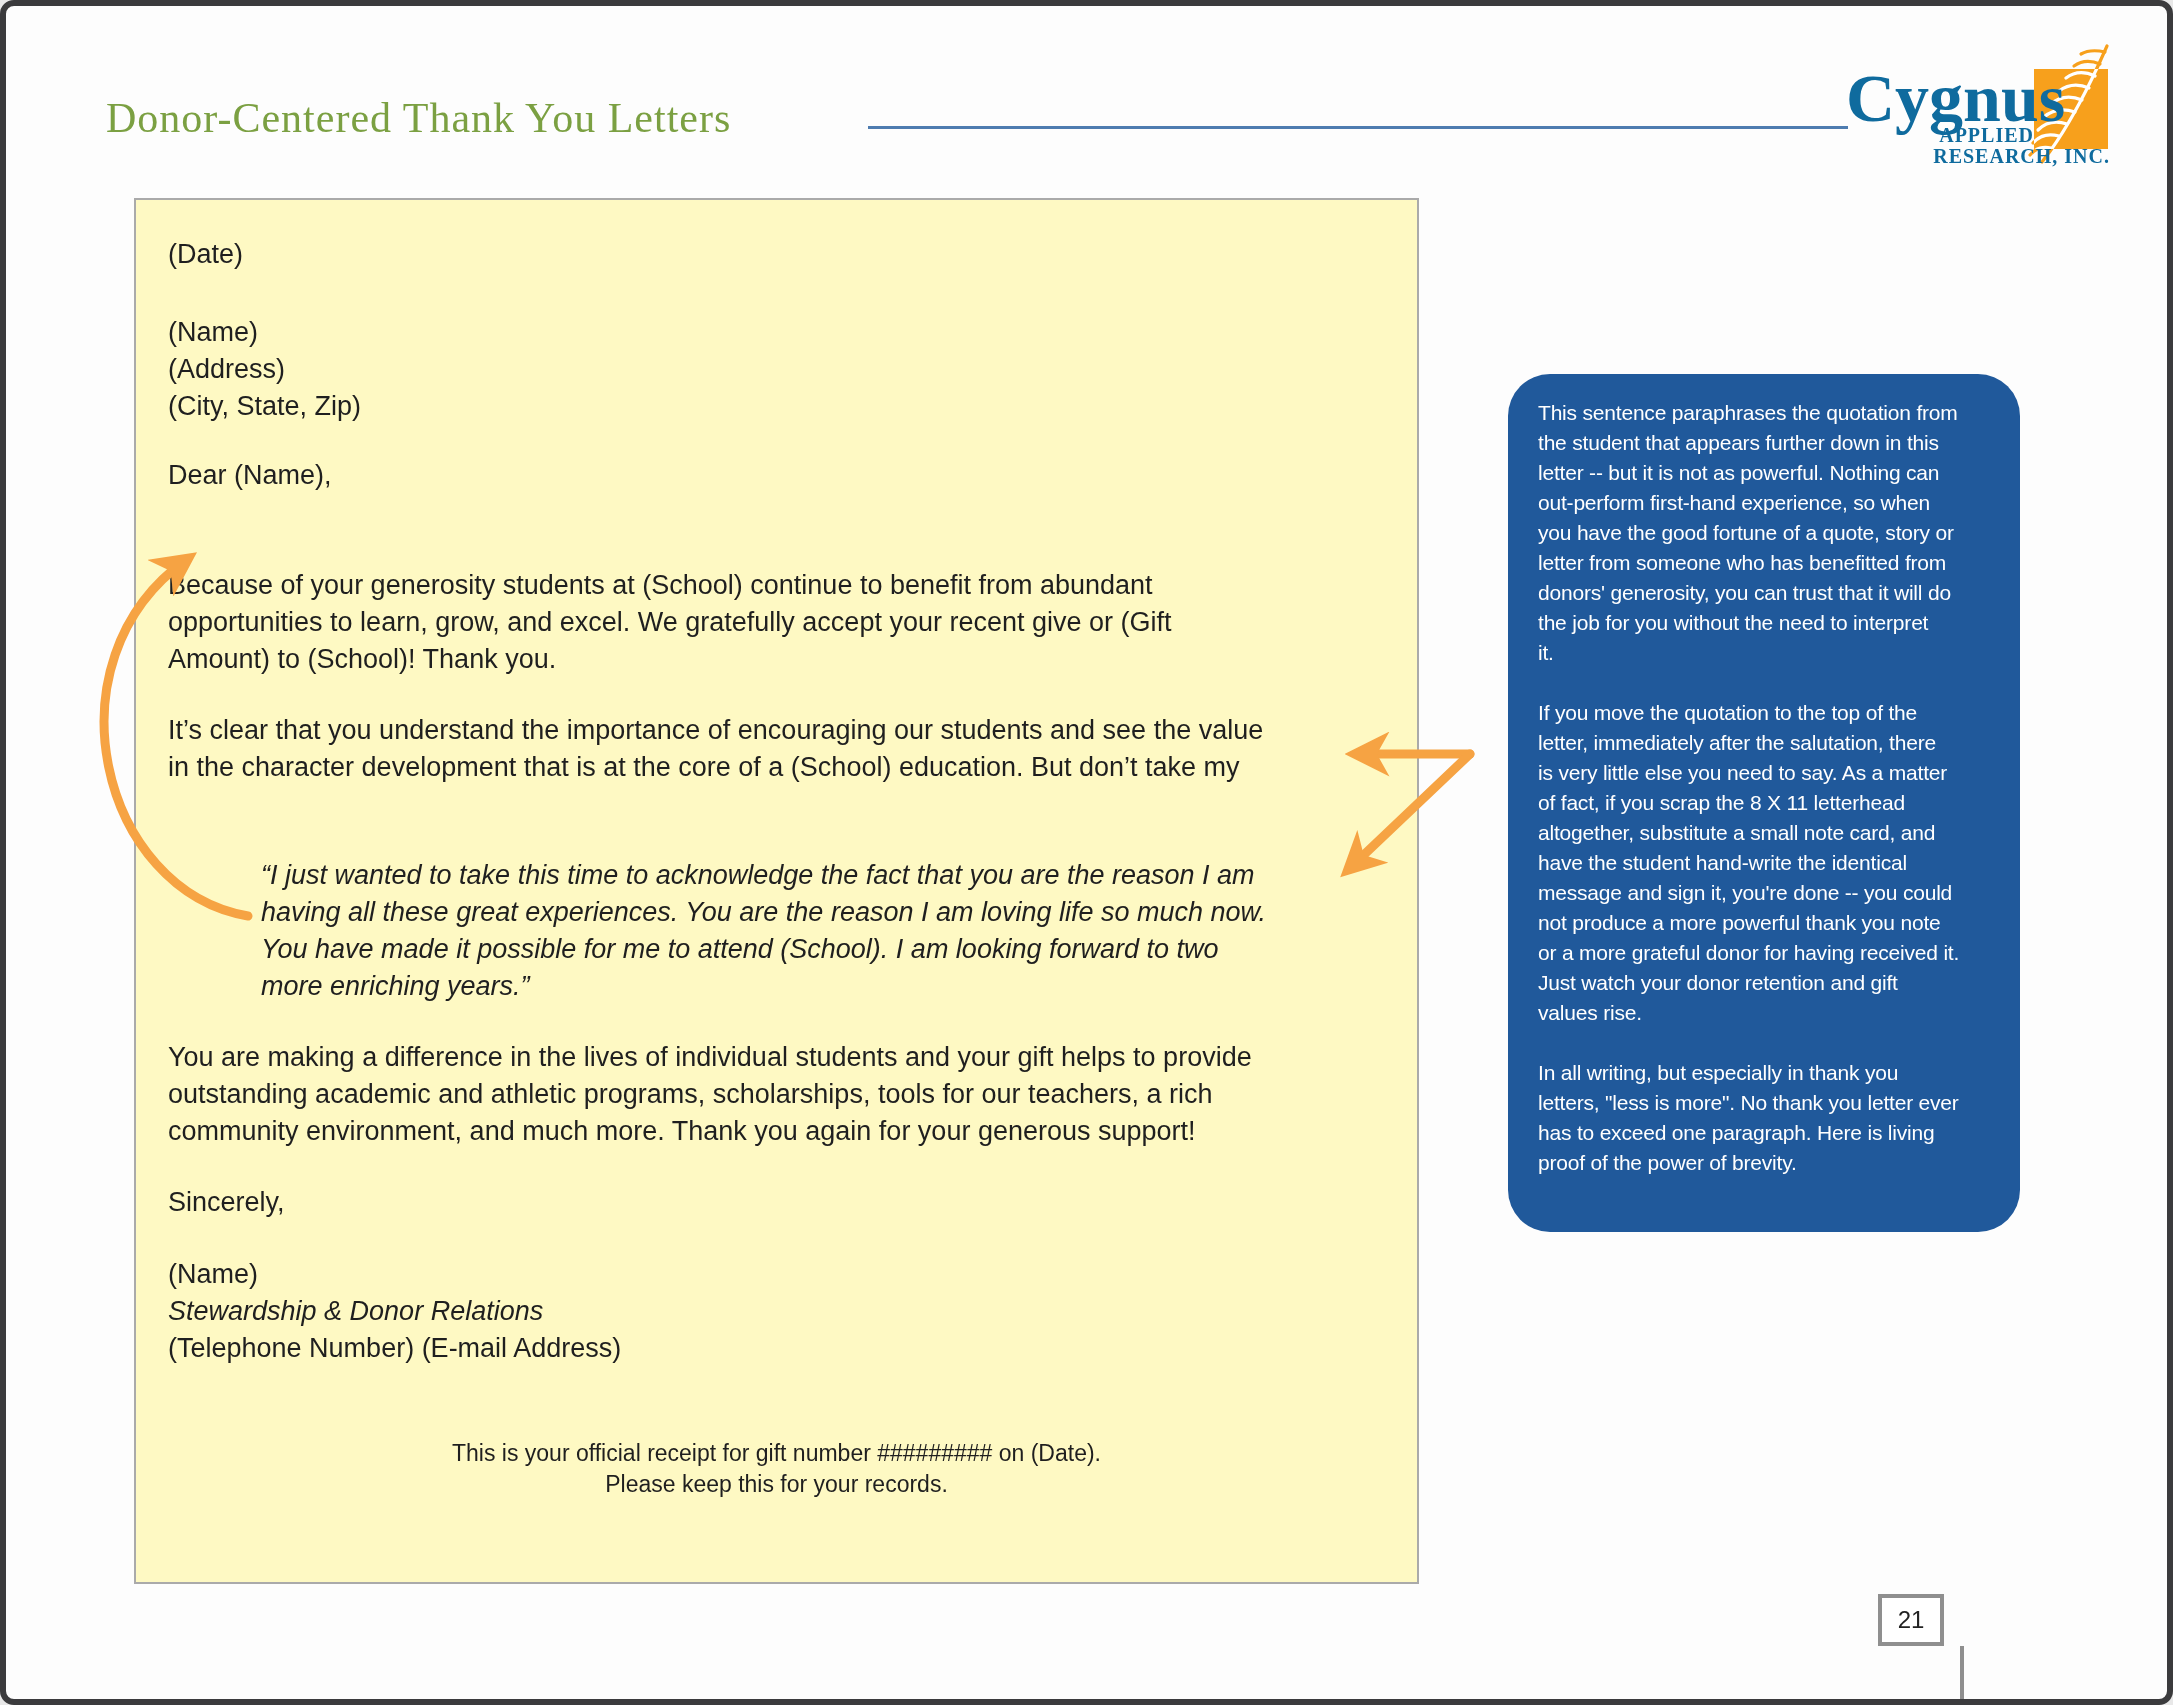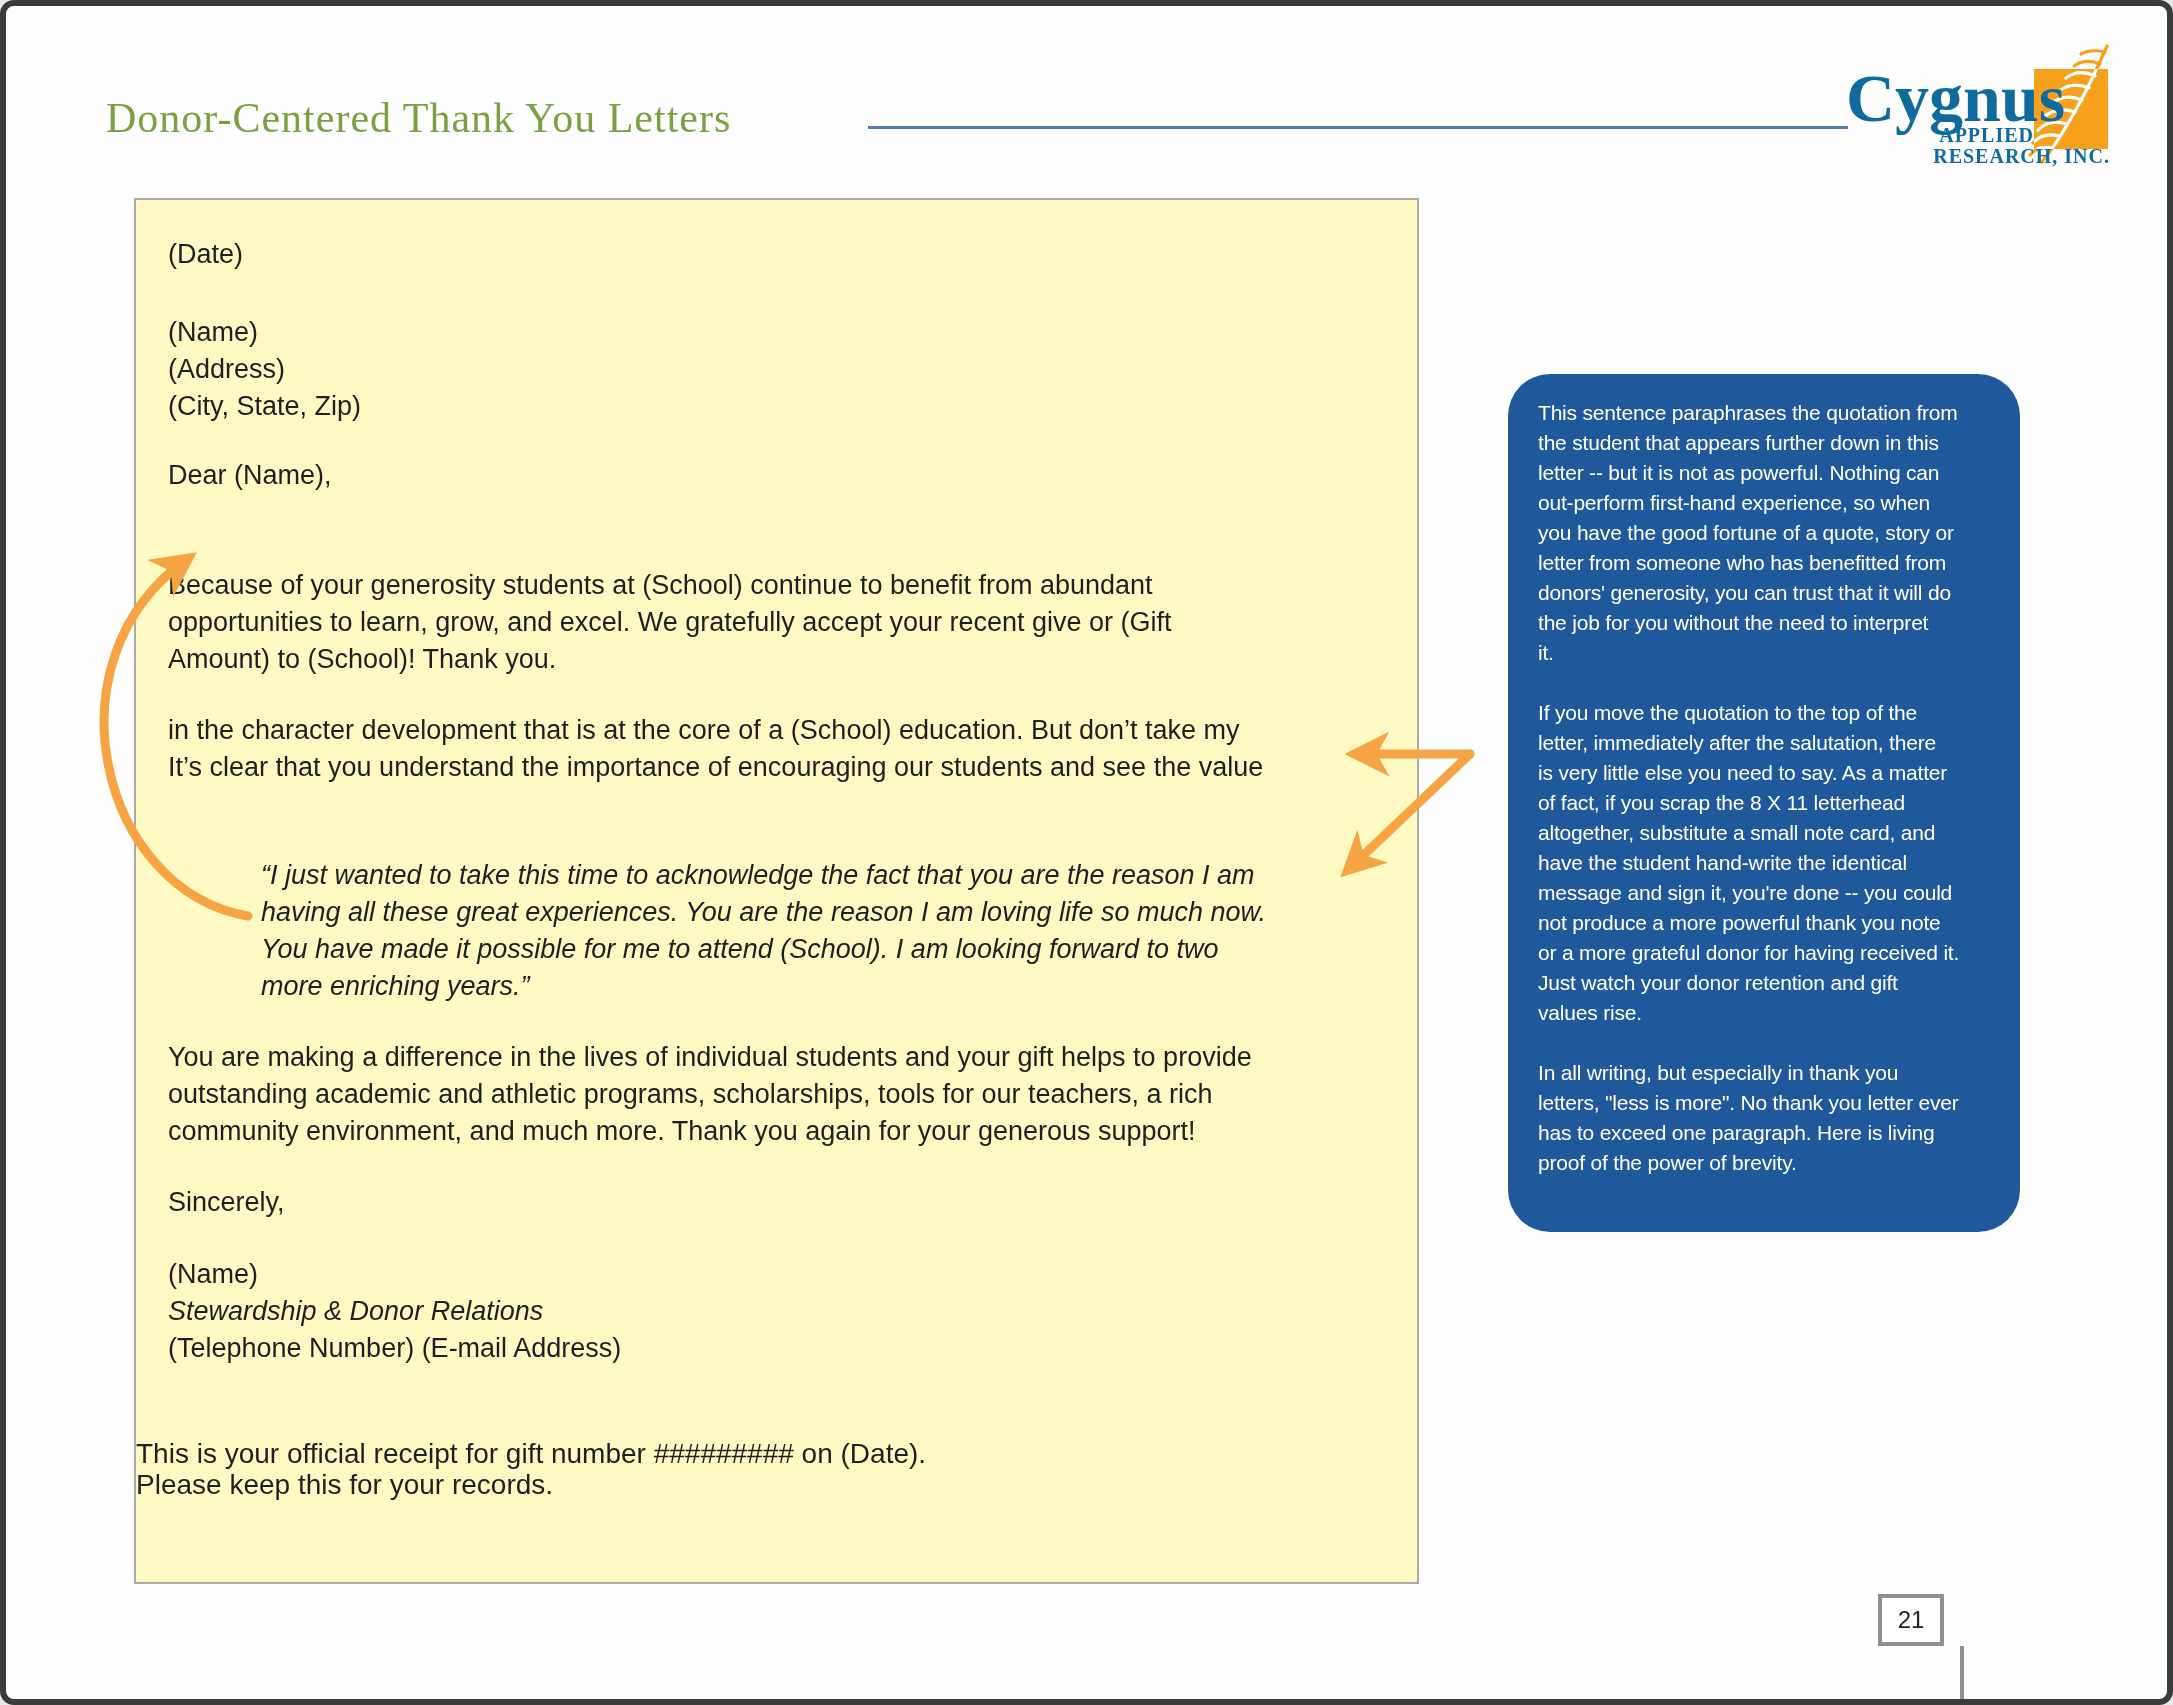--- a/index.html
+++ b/index.html
@@ -51,22 +51,22 @@
   .b-recipient{top:114px;}
   .b-salutation{top:257px;}
   .b-para1{top:367px;}
   .b-para2{top:512px;}
   .b-quote{top:657px;left:125px;font-style:italic;}
   .b-para3{top:839px;}
   .b-closing{top:984px;}
   .b-signature{top:1056px;}
   .sig-title{font-style:italic;}
   .b-receipt{
-    position:absolute;left:0;top:1238px;width:100%;text-align:left;
-    font-size:28px;line-height:31px;color:#1f1f1f;
+    position:absolute;left:0;top:1238px;width:100%;text-align:center;
+    font-size:23px;line-height:31px;color:#1f1f1f;
   }
   
   .callout{
     position:absolute;left:1502px;top:368px;width:512px;height:858px;
     background:#20599b;border-radius:42px;box-sizing:border-box;
     padding:24px 4px 0 30px;
   }
   .callout::after{
     content:"";position:absolute;z-index:-1;
     left:14px;top:16px;right:-14px;bottom:-14px;
@@ -144,22 +144,22 @@
 
     <div class="lblock b-salutation">Dear (Name),</div>
 
     <div class="lblock b-para1">
       <div>Because of your generosity students at (School) continue to benefit from abundant</div>
       <div>opportunities to learn, grow, and excel. We gratefully accept your recent give or (Gift</div>
       <div>Amount) to (School)! Thank you.</div>
     </div>
 
     <div class="lblock b-para2">
+      <div>It’s clear that you understand the importance of encouraging our students and see the value</div>
       <div>in the character development that is at the core of a (School) education. But don’t take my</div>
-      <div>It’s clear that you understand the importance of encouraging our students and see the value</div>
     </div>
 
     <div class="lblock b-quote">
       <div>“I just wanted to take this time to acknowledge the fact that you are the reason I am</div>
       <div>having all these great experiences. You are the reason I am loving life so much now.</div>
       <div>You have made it possible for me to attend (School). I am looking forward to two</div>
       <div>more enriching years.”</div>
     </div>
 
     <div class="lblock b-para3">

